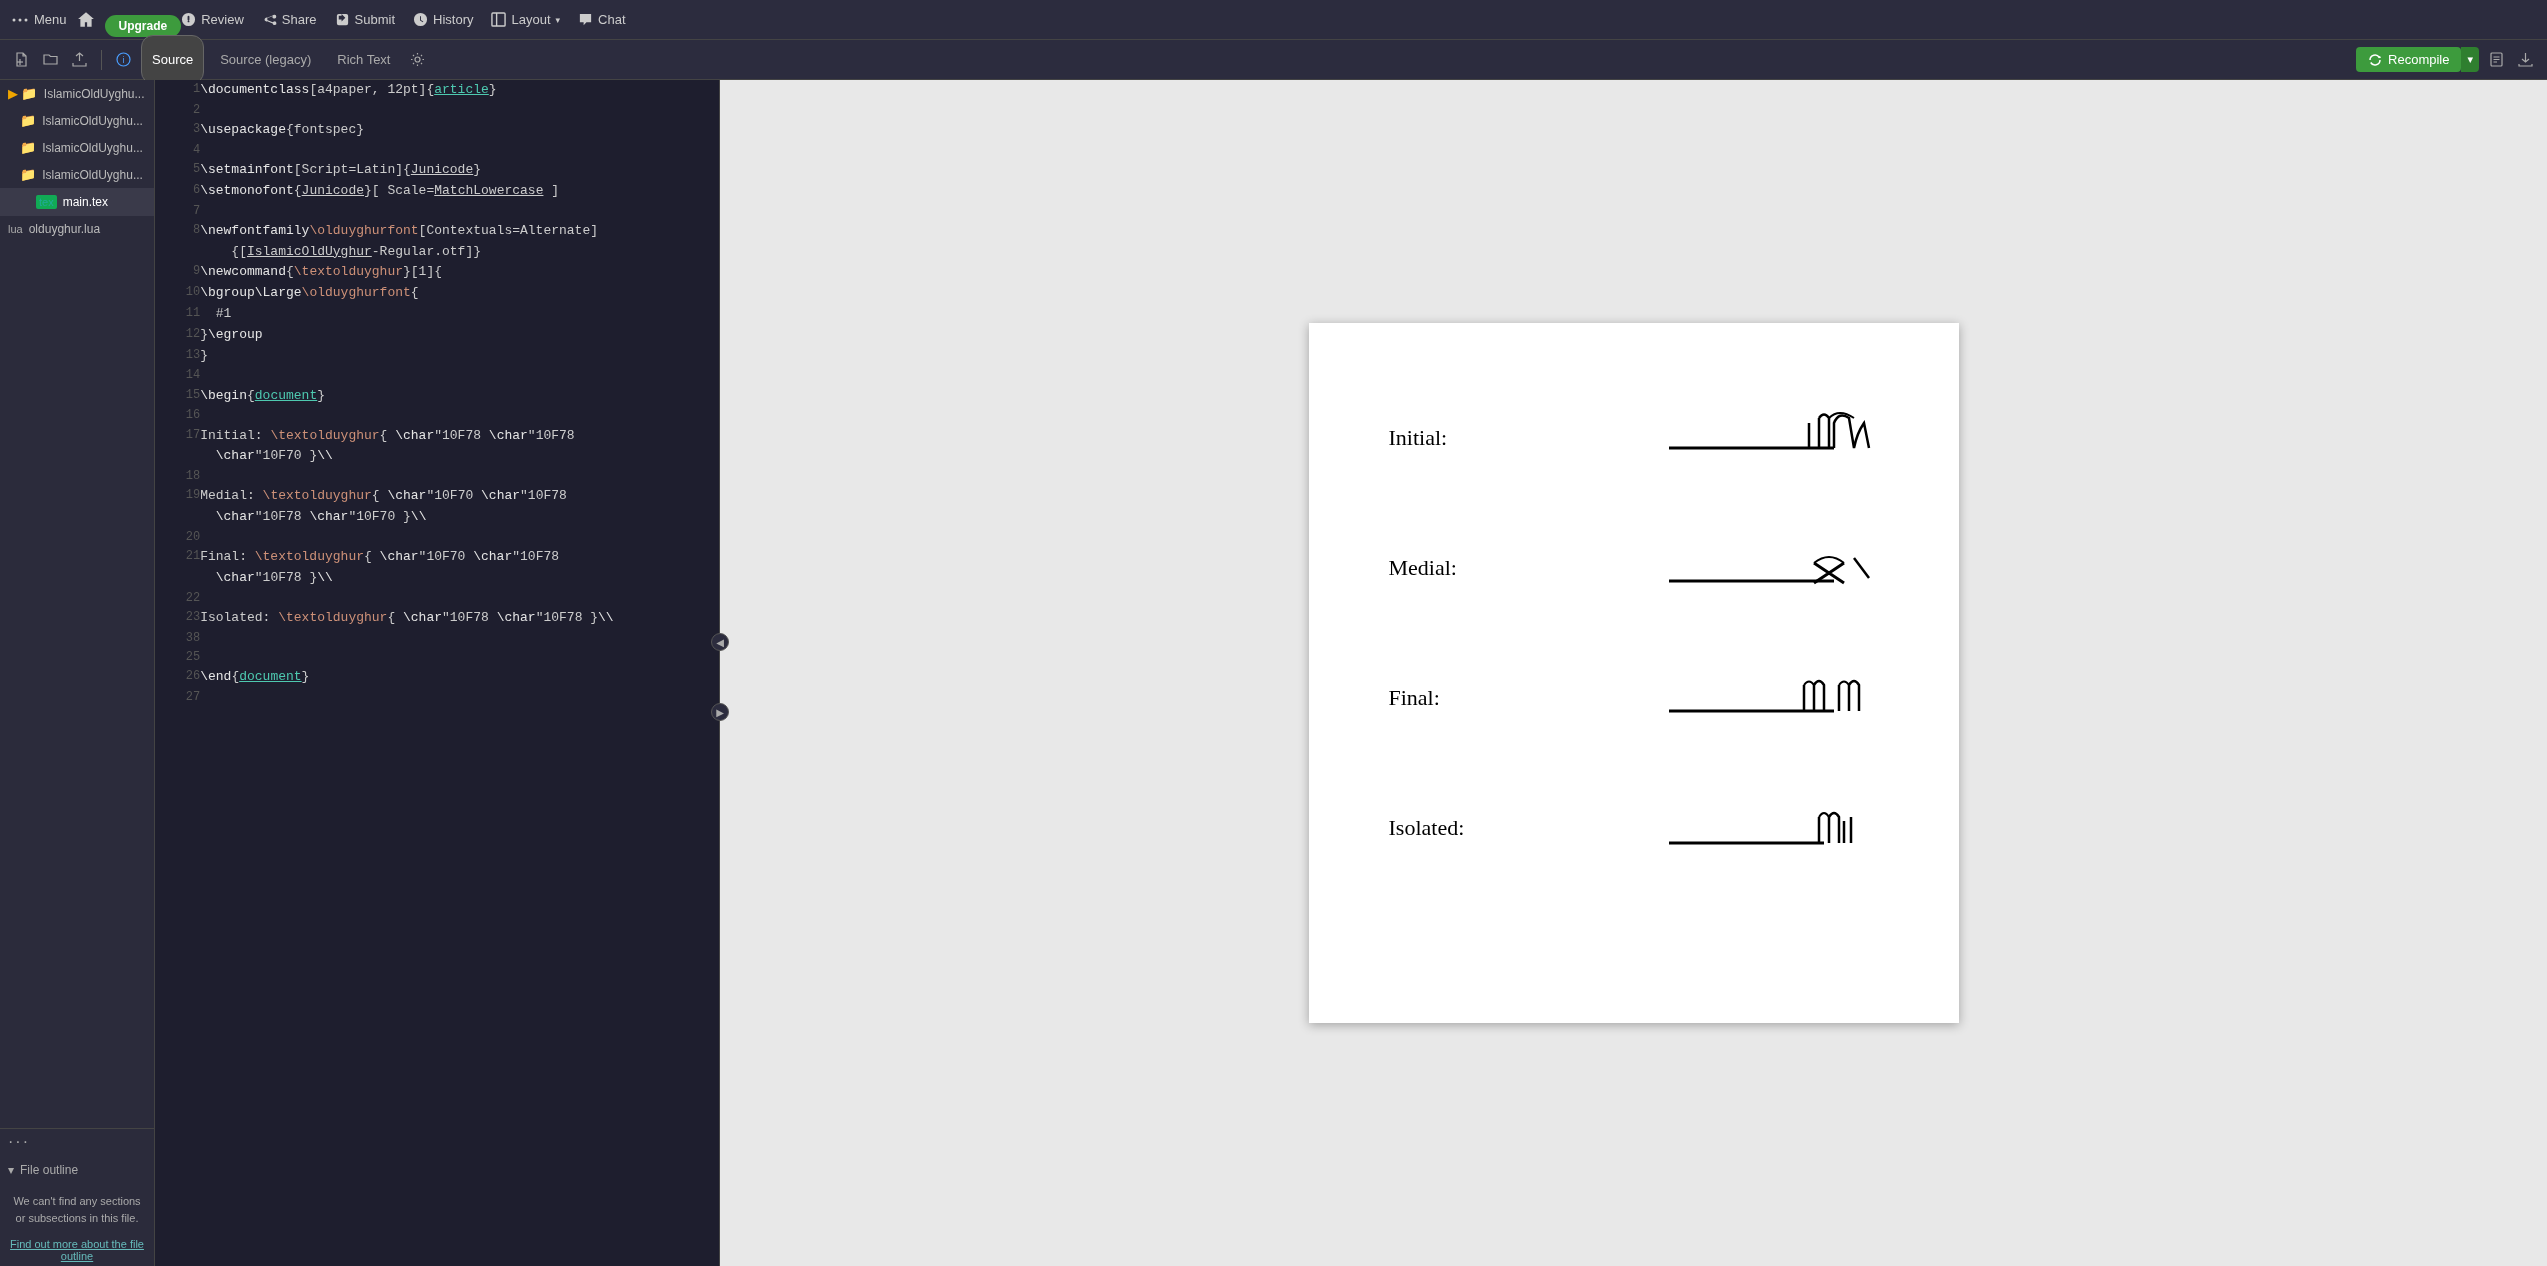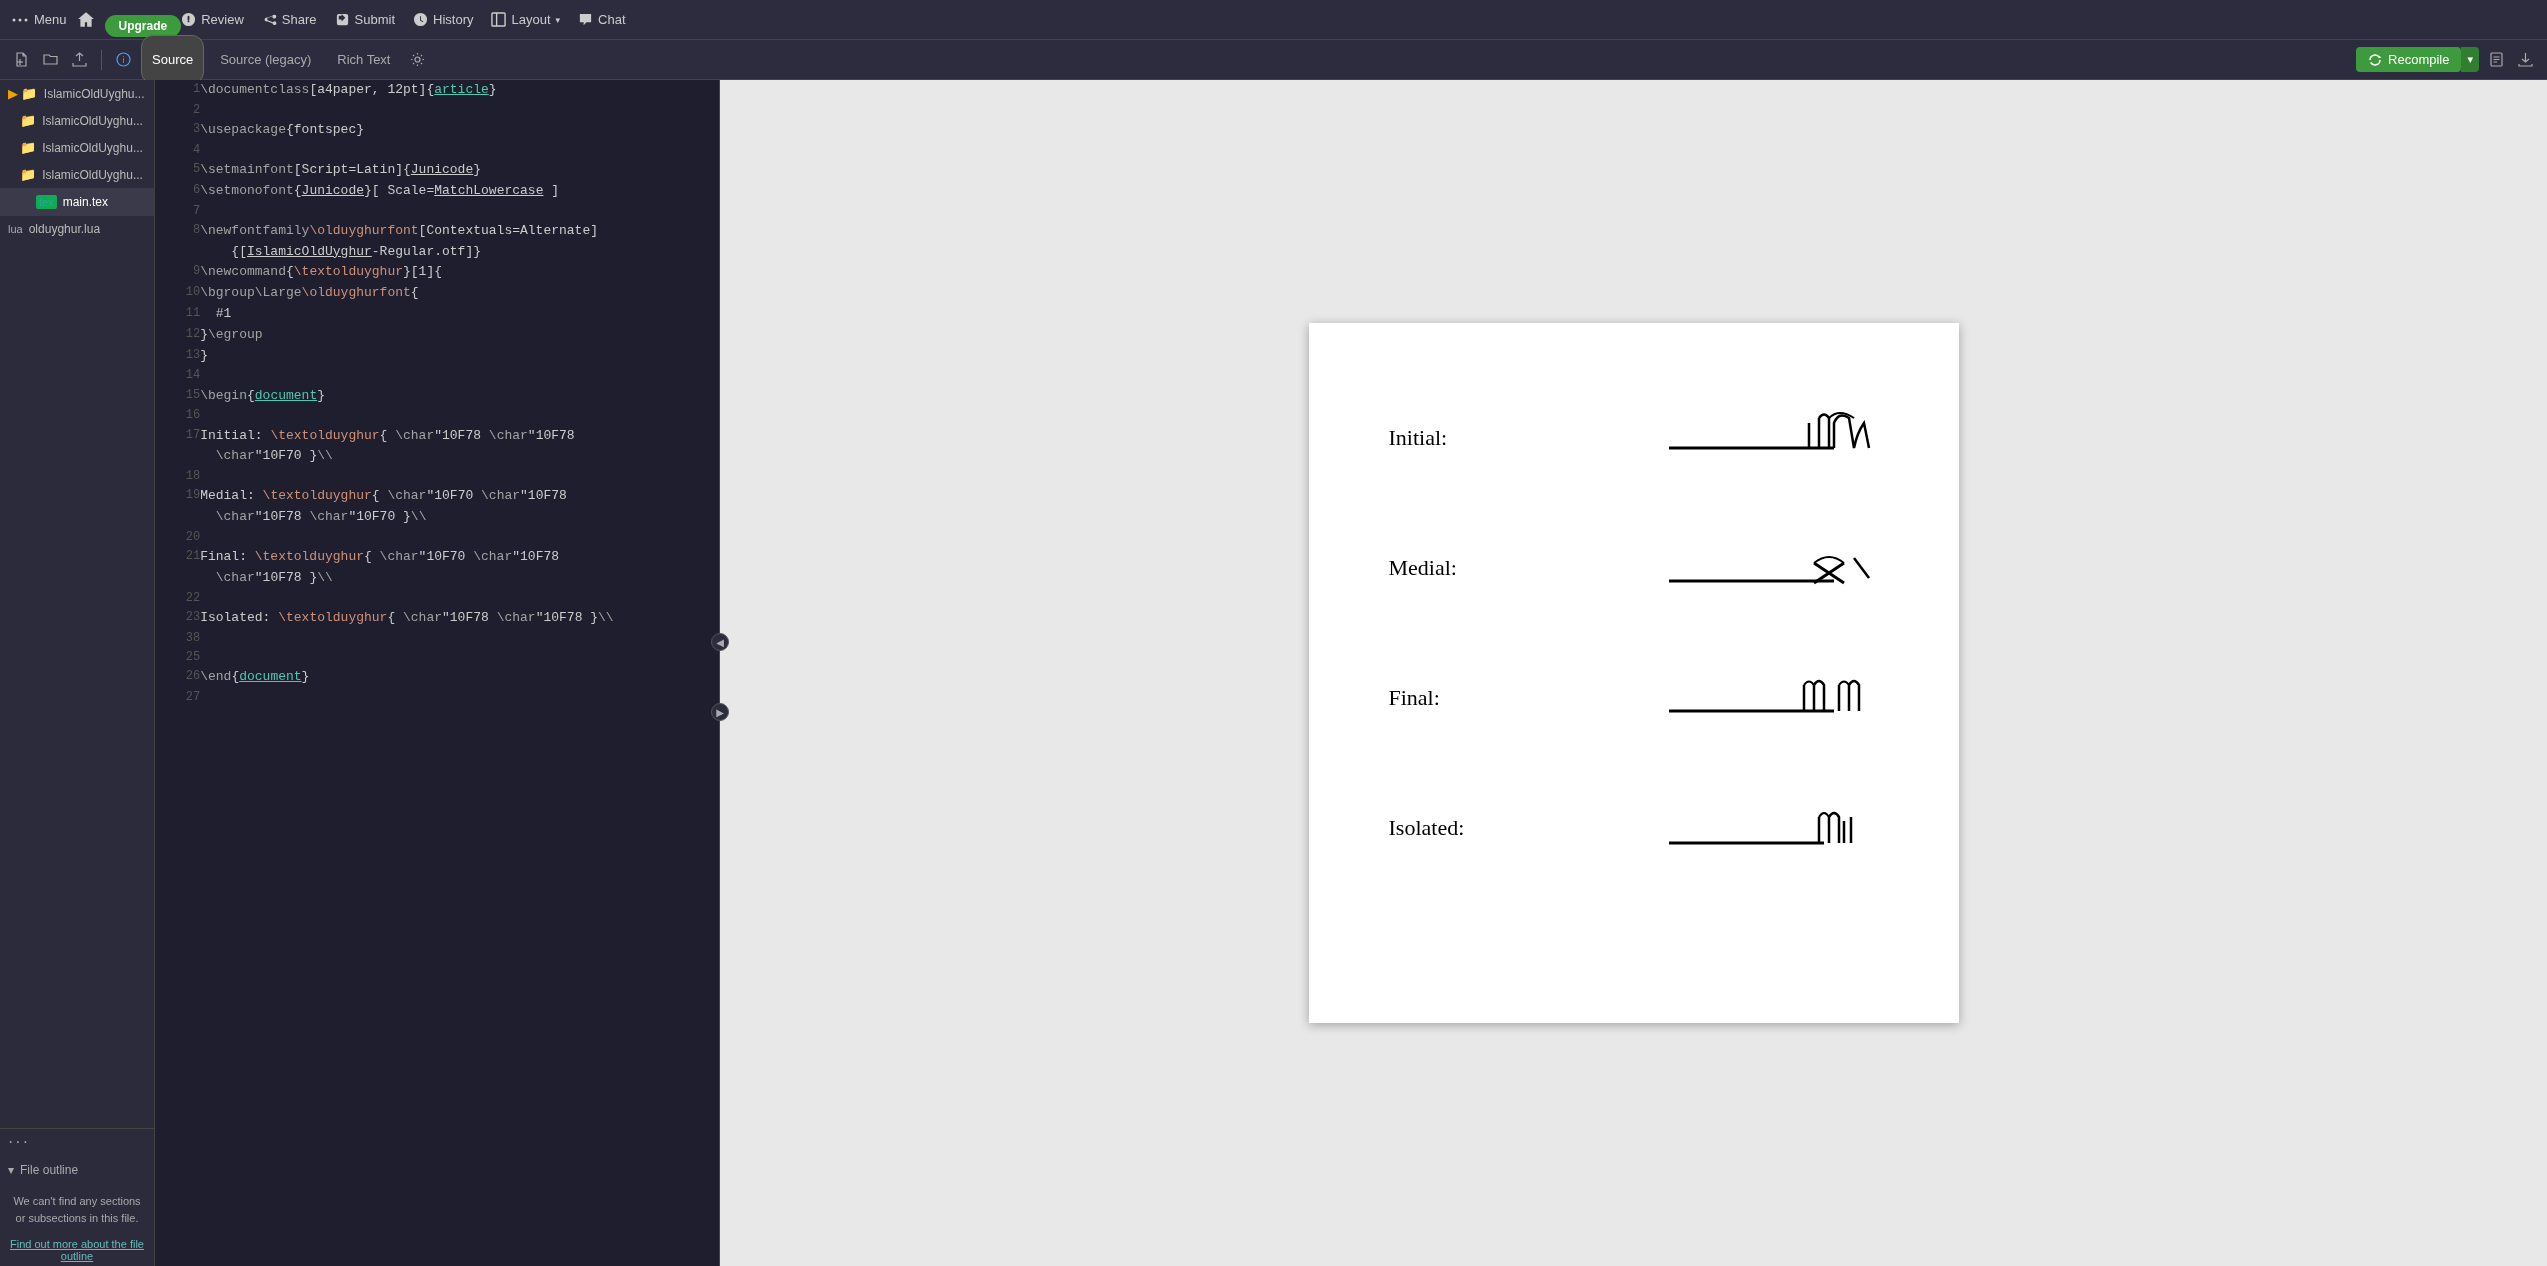--- a/index.html
+++ b/index.html
@@ -60,21 +60,21 @@
     .outline-message { padding: 8px 10px; font-size: 11px; color: #aaa; text-align: center; line-height: 1.5; }
     .outline-link { color: #6bb; text-decoration: underline; font-size: 11px; text-align: center; display: block; margin: 4px 10px; }
 
     
     .editor-area { width: 565px; background: #1e1e2e; display: flex; flex-direction: column; flex-shrink: 0; position: relative; border-right: 1px solid #444; }
     .editor-content { flex: 1; overflow-y: auto; font-family: 'Courier New', monospace; font-size: 13px; }
     .code-table { width: 100%; border-collapse: collapse; }
     .code-table td { vertical-align: top; padding: 0; }
     .line-num { color: #555; text-align: right; padding: 0 10px 0 8px; user-select: none; font-size: 12px; min-width: 36px; line-height: 1.6; }
     .code-line { color: #ccc; line-height: 1.6; padding-right: 10px; white-space: pre; }
-    .kw-blue { color: #a3a3a3; }
+    .kw-blue { color: #e5e5e5; }
     .kw-green { color: #4ec9b0; }
     .kw-orange { color: #ce9178; }
     .kw-underline { text-decoration: underline; }
     .editor-collapse-btn { position: absolute; right: -10px; top: calc(50% - 40px); background: #2c2c3e; border: 1px solid #555; border-radius: 50%; width: 18px; height: 18px; display: flex; align-items: center; justify-content: center; cursor: pointer; font-size: 10px; color: #aaa; z-index: 10; }
     .editor-collapse-btn2 { position: absolute; right: -10px; top: calc(50% + 30px); background: #2c2c3e; border: 1px solid #555; border-radius: 50%; width: 18px; height: 18px; display: flex; align-items: center; justify-content: center; cursor: pointer; font-size: 10px; color: #aaa; z-index: 10; }
 
     
     .preview-area { flex: 1; background: #e8e8e8; display: flex; align-items: center; justify-content: center; overflow: auto; }
     .preview-page { background: #fff; width: 650px; min-height: 700px; padding: 80px 80px; box-shadow: 0 2px 10px rgba(0,0,0,0.3); display: flex; flex-direction: column; gap: 60px; }
     .preview-row { display: flex; align-items: center; gap: 40px; }

